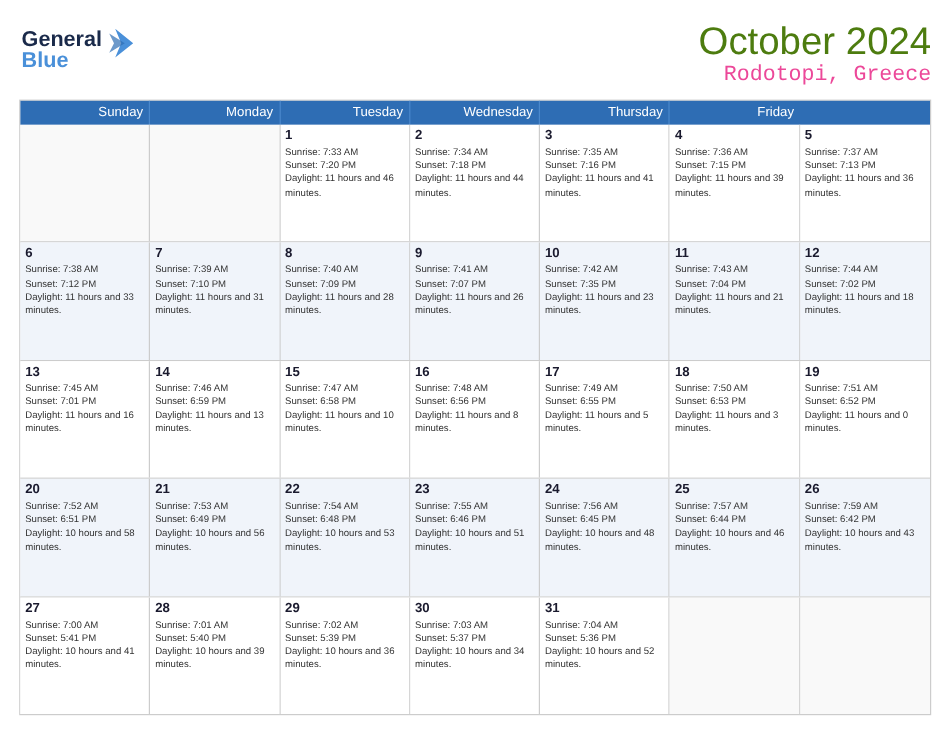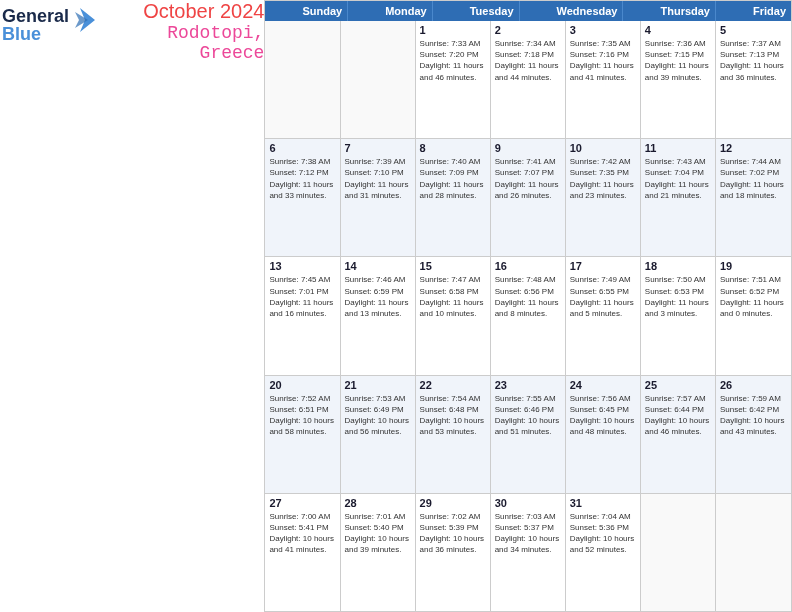--- a/index.html
+++ b/index.html
@@ -6,39 +6,40 @@
     body {
       width: 792px;
       height: 612px;
       font-family: Arial, sans-serif;
       background: #fff;
       overflow: hidden;
     }
     .page {
       width: 792px;
       height: 612px;
-      display: flex;
-      flex-direction: row;
+      padding: 16px;
+      display: flex;
+      flex-direction: column;
     }
     .header {
       display: flex;
       justify-content: space-between;
       align-items: flex-start;
       margin-bottom: 10px;
     }
     .logo {
       display: flex;
       align-items: center;
     }
     .title-section {
       text-align: right;
     }
     .month-title {
-      font-size: 20px;
-      color: #ef4444;
+      font-size: 32px;
+      color: #4d7c0f;
       font-weight: normal;
     }
     .location {
       font-size: 18px;
       color: #ec4899;
       font-family: Liberation Mono, monospace;
     }
     .calendar {
       flex: 1;
       display: flex;
@@ -46,24 +47,24 @@
       border: 1px solid #ccc;
     }
     .cal-header {
       display: grid;
       grid-template-columns: repeat(7, 1fr);
       background: #2e6db4;
     }
     .cal-header-cell {
       color: #fff;
       font-size: 11px;
-      font-weight: bold;
+      font-weight: normal;
       padding: 4px 5px;
       border-right: 1px solid #4a88cc;
-      text-align: center;
+      text-align: right;
       margin-left: 32px;
     }
     .cal-header-cell:last-child { border-right: none; }
     .cal-body {
       flex: 1;
       display: flex;
       flex-direction: column;
     }
     .cal-row {
       display: grid;

